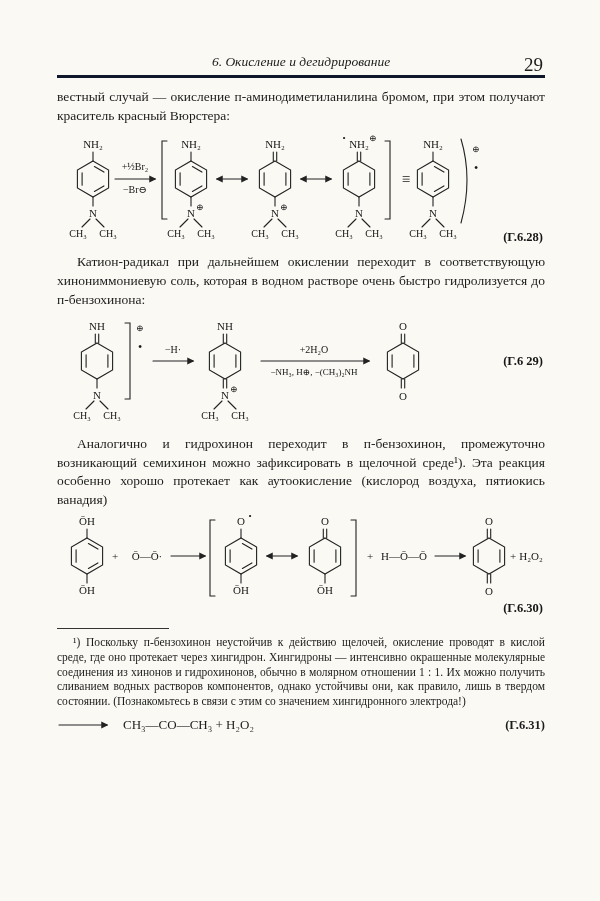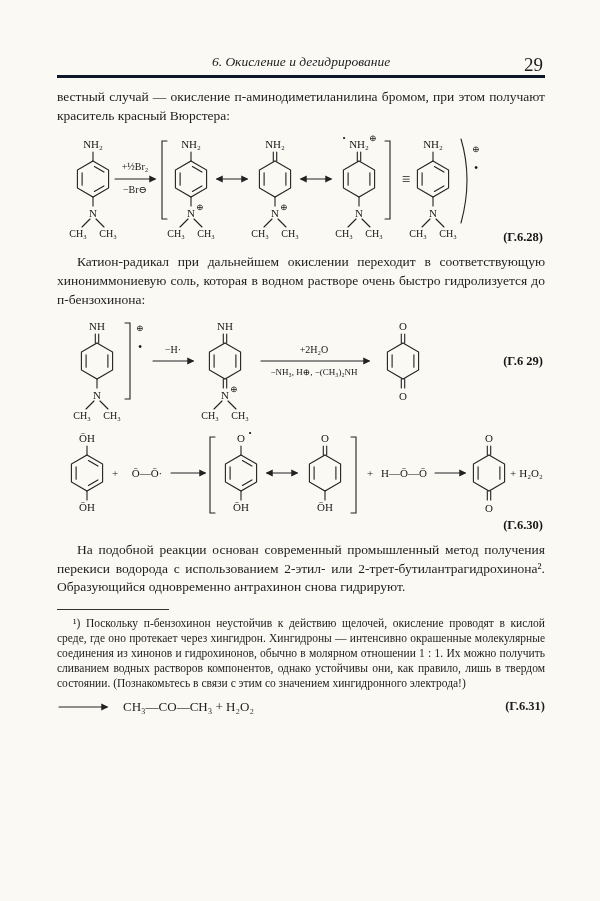--- a/index.html
+++ b/index.html
@@ -167,20 +167,21 @@
     <g transform="translate(346,50)">
       <use href="#quin" class="bond"></use>
         <use href="#bt2" class="bond"></use>
         <use href="#bb2" class="bond"></use>
       <text class="atom" y="-31">O</text>
       <text class="atom" y="39">O</text>
     </g>
     <text class="lbl" x="486" y="54">(Г.6 29)</text>
   </svg>
 
+  <p class="body indent mt2">Аналогично и гидрохинон переходит в п-бензохинон, промежуточно возникающий семихинон можно зафиксировать в щелочной среде¹). Эта реакция особенно хорошо протекает как аутоокисление (кислород воздуха, пятиокись ванадия)</p>
 
   <svg class="scheme" width="488" height="104" viewBox="0 0 488 104">
     <g transform="translate(30,44)">
       <use href="#benz" class="bond"></use>
         <use href="#bt1" class="bond"></use>
         <use href="#bb1" class="bond"></use>
       <text class="atom" y="-31">ŌH</text>
       <text class="atom" y="38">ŌH</text>
     </g>
     <text class="atom" x="58" y="48">+</text>
@@ -212,21 +213,20 @@
         <use href="#bt2" class="bond"></use>
         <use href="#bb2" class="bond"></use>
       <text class="atom" y="-31">O</text>
       <text class="atom" y="39">O</text>
     </g>
     <text class="atom" x="456" y="48">+</text>
     <text class="atom" x="474" y="48">H₂O₂</text>
     <text class="lbl" x="486" y="100">(Г.6.30)</text>
   </svg>
 
-  <p class="body indent mt2">На подобной реакции основан современный промышленный метод получения перекиси водорода с использованием 2-этил- или 2-трет-бутилантрагидрохинона². Образующийся одновременно антрахинон снова гидрируют.</p>
 
   <div class="fnrule"></div>
 
   <p class="fn">¹) Поскольку п-бензохинон неустойчив к действию щелочей, окисление проводят в кислой среде, где оно протекает через хингидрон. Хингидроны — интенсивно окрашенные молекулярные соединения из хинонов и гидрохинонов, обычно в молярном отношении 1 : 1. Их можно получить сливанием водных растворов компонентов, однако устойчивы они, как правило, лишь в твердом состоянии. (Познакомьтесь в связи с этим со значением хингидронного электрода!)</p>
 
   <div class="eqrow">
     <svg width="56" height="12">
       <line class="bond" x1="2" y1="6" x2="50" y2="6" marker-end="url(#ah)"></line>
     </svg>
     <span>CH₃—CO—CH₃ + H₂O₂</span>

